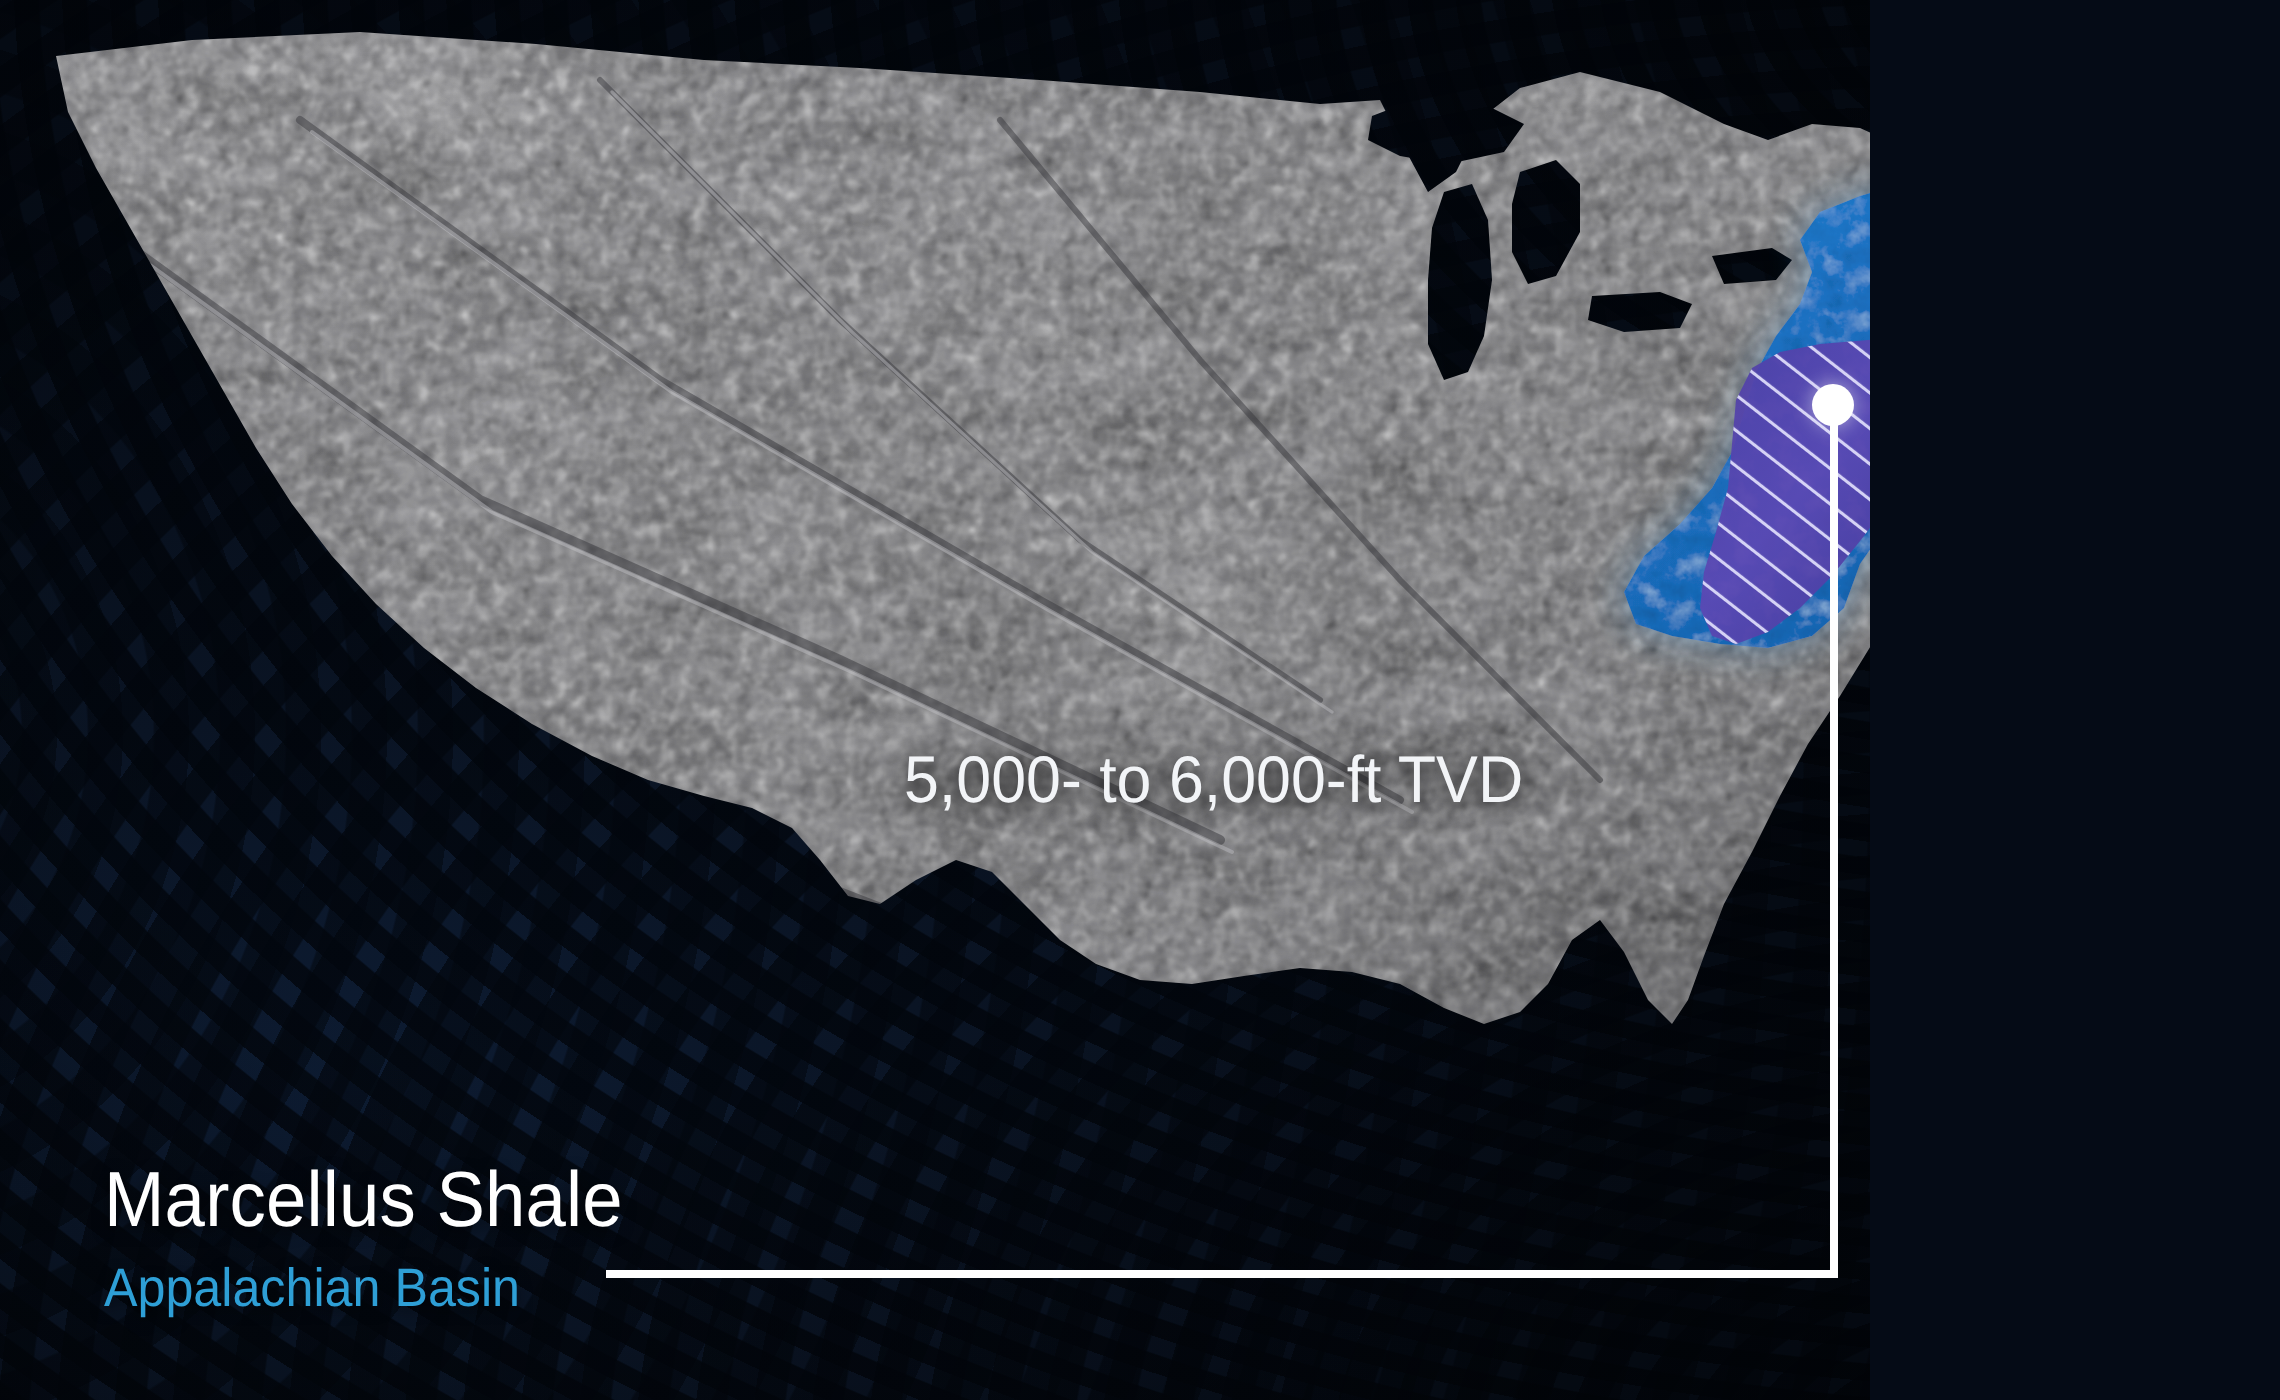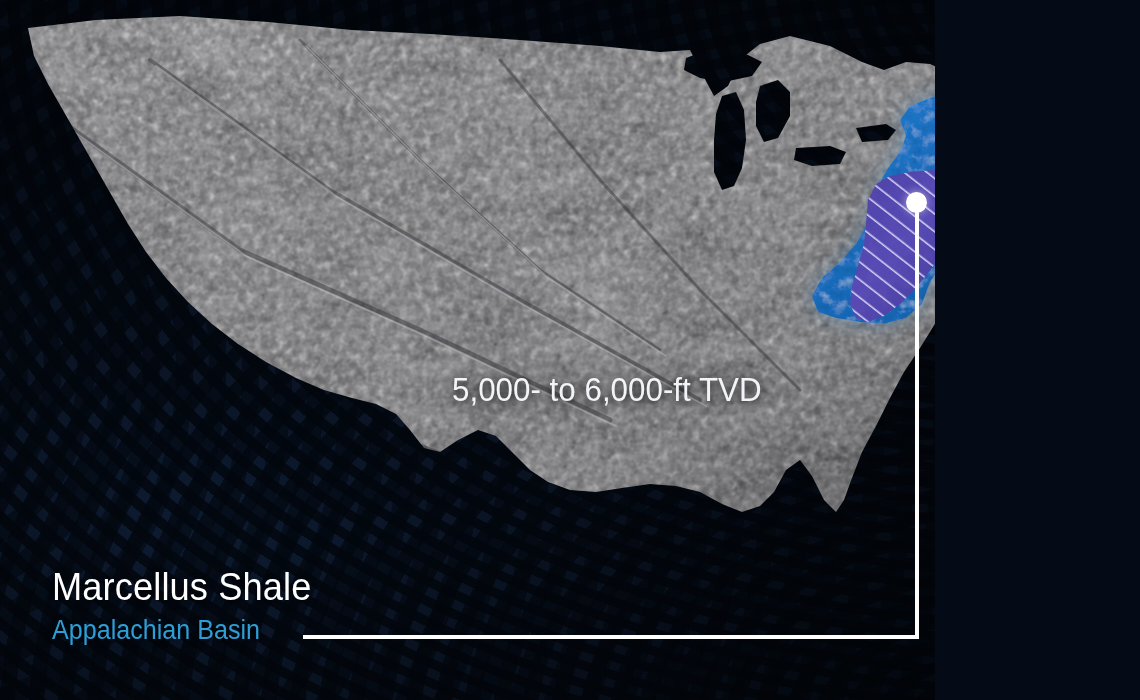--- a/index.html
+++ b/index.html
@@ -44,21 +44,21 @@
       rgba(0,0,0,0) 40%, rgba(0,0,0,.35) 100%);
   }
 
   
   #map-svg { position: absolute; inset: 0; width: 1140px; height: 700px; }
 
   
   .label-block {
     position: absolute;
     left: 52px;
-    bottom: 56px;
+    bottom: 42px;
     line-height: 1;
   }
   .label-title {
     color: #ffffff;
     font-size: 39px;
     font-weight: 400;
     letter-spacing: .1px;
     font-family: "Liberation Sans Narrow", "Liberation Sans", sans-serif;
     transform: scaleX(.93);
     transform-origin: left bottom;

